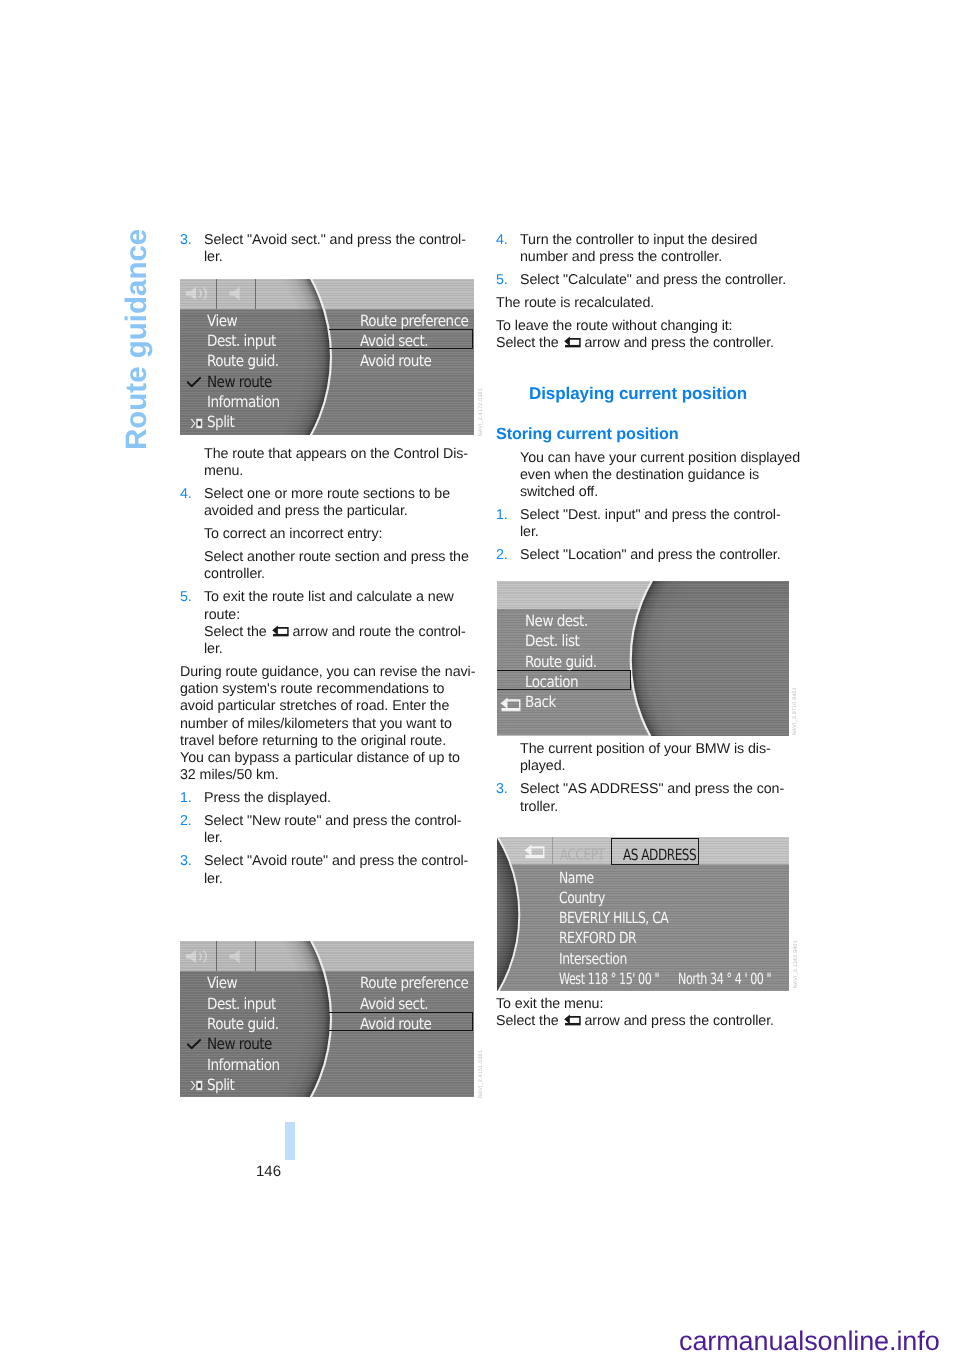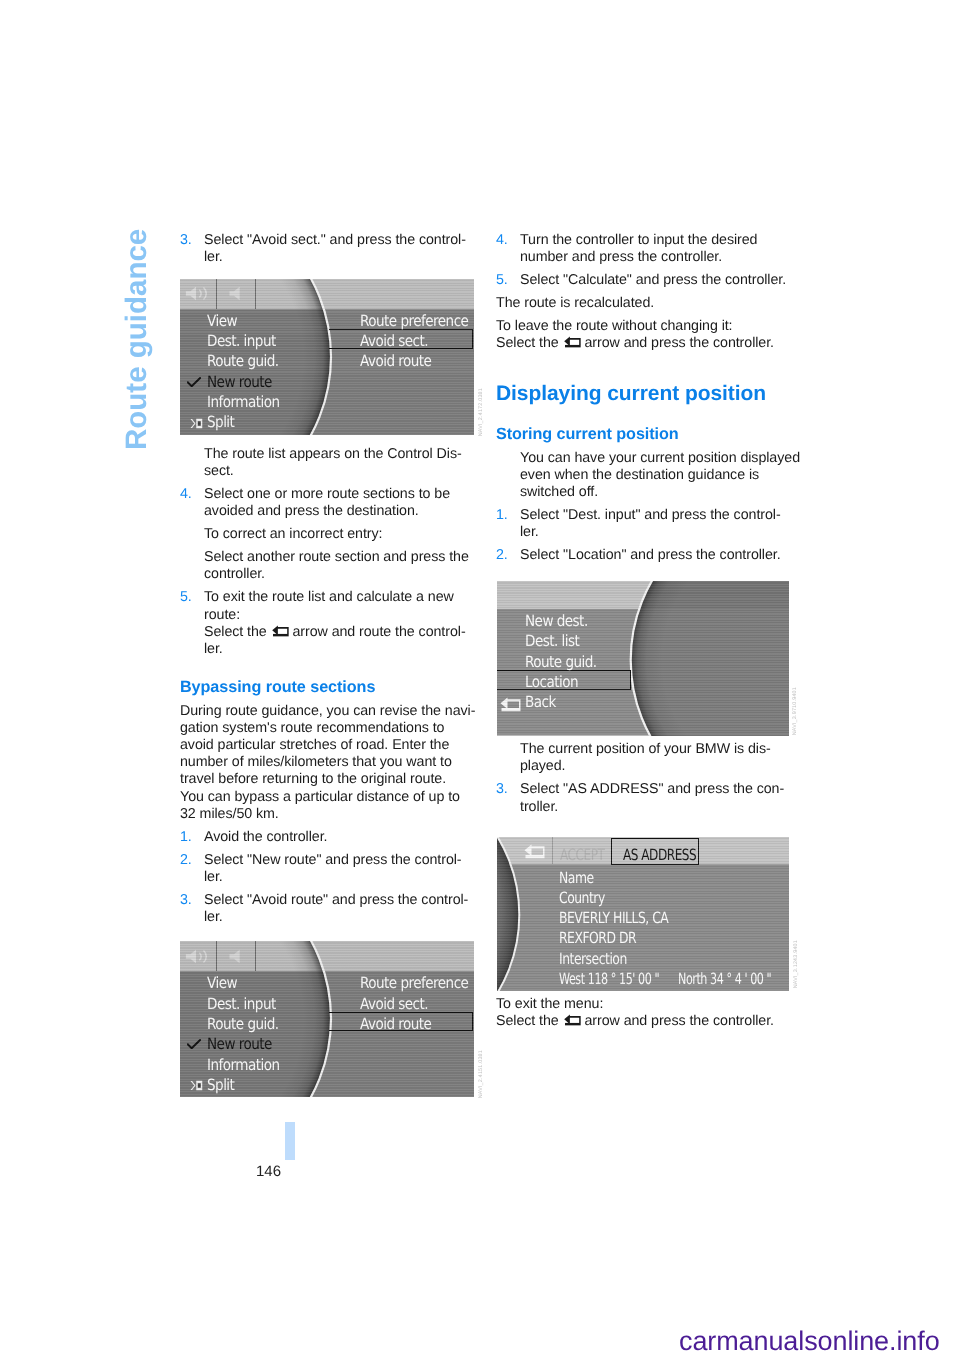--- a/index.html
+++ b/index.html
@@ -16,21 +16,21 @@
 
   
   .col{position:absolute; font-size:14.25px; line-height:17.2px; letter-spacing:-0.07px; color:#1c1c1c;}
   .col div{white-space:nowrap;}
   .colL{left:180px; width:296px;}
   .colR{left:496px; width:300px;}
 
   .blk{position:relative; margin-bottom:5.8px;}
   .step{position:relative; padding-left:24px;}
   .step > .num{position:absolute; left:0; top:0; color:#1289f2;}
-  .h2{color:#0a80e8; font-weight:bold; font-size:21px; line-height:23px; margin-top:30px; margin-bottom:13px;}
+  .h2{color:#0a80e8; font-weight:bold; font-size:17px; line-height:23px; margin-top:30px; margin-bottom:13px;margin-left:33px;}
   .h3{color:#0a80e8; font-weight:bold; font-size:16.2px; line-height:18px; margin-top:19.5px; margin-bottom:7px;}
 
   
   .pagenum{position:absolute; color:#222; font-size:15px;}
   .pagebar{position:absolute; background:#bedcfc;}
   .watermark{position:absolute; color:#4c1d95; font-size:27px; letter-spacing:-0.1px;}
 
   
 
   
@@ -58,58 +58,57 @@
   <div class="chapter-tab" style="transform:translate(119.5px,450px) rotate(-90deg);">Route guidance</div>
 
   <div class="col colL" style="top:231.5px;">
     <div class="blk step">
       <span class="num">3.</span>
       <div>Select "Avoid sect." and press the control-</div>
       <div>ler.</div>
     </div>
     <div class="figslot" style="height:174px;"></div>
     <div class="blk step">
-      <div>The route list appears on the Control Dis-</div>
-      <div>sect.</div>
+      <div>The route that appears on the Control Dis-</div>
+      <div>menu.</div>
     </div>
     <div class="blk step">
       <span class="num">4.</span>
       <div>Select one or more route sections to be</div>
-      <div>avoided and press the destination.</div>
+      <div>avoided and press the particular.</div>
     </div>
     <div class="blk step">
       <div>To correct an incorrect entry:</div>
     </div>
     <div class="blk step">
       <div>Select another route section and press the</div>
       <div>controller.</div>
     </div>
     <div class="blk step">
       <span class="num">5.</span>
       <div>To exit the route list and calculate a new</div>
       <div>route:</div>
       <div><span>Select the </span><span class="ret"><svg width="17" height="13" viewBox="0 0 42 32">
               <path d="M0.5 13.0 L14.5 1.0 L14.5 9.5 L37.5 9.5 L37.5 22.0 L41.2 22.0 L41.2 5.0 L14.5 5.0 L14.5 25.0 Z" fill="#1a1a1a"></path>
               <path d="M2.5 22.0 L41.2 22.0 L41.2 28.0 L2.5 28.0 Z" fill="#1a1a1a"></path>
             </svg></span><span> arrow and route the control-</span></div>
       <div>ler.</div>
     </div>
-    <div class="blk h3">Bypassing route sections</div>
     <div class="blk">
       <div>During route guidance, you can revise the navi-</div>
       <div>gation system's route recommendations to</div>
       <div>avoid particular stretches of road. Enter the</div>
       <div>number of miles/kilometers that you want to</div>
       <div>travel before returning to the original route.</div>
       <div>You can bypass a particular distance of up to</div>
       <div>32 miles/50 km.</div>
     </div>
     <div class="blk step">
       <span class="num">1.</span>
-      <div>Avoid the controller.</div>
+      <div>Press the displayed.</div>
     </div>
     <div class="blk step">
       <span class="num">2.</span>
       <div>Select "New route" and press the control-</div>
       <div>ler.</div>
     </div>
     <div class="blk step">
       <span class="num">3.</span>
       <div>Select "Avoid route" and press the control-</div>
       <div>ler.</div>

